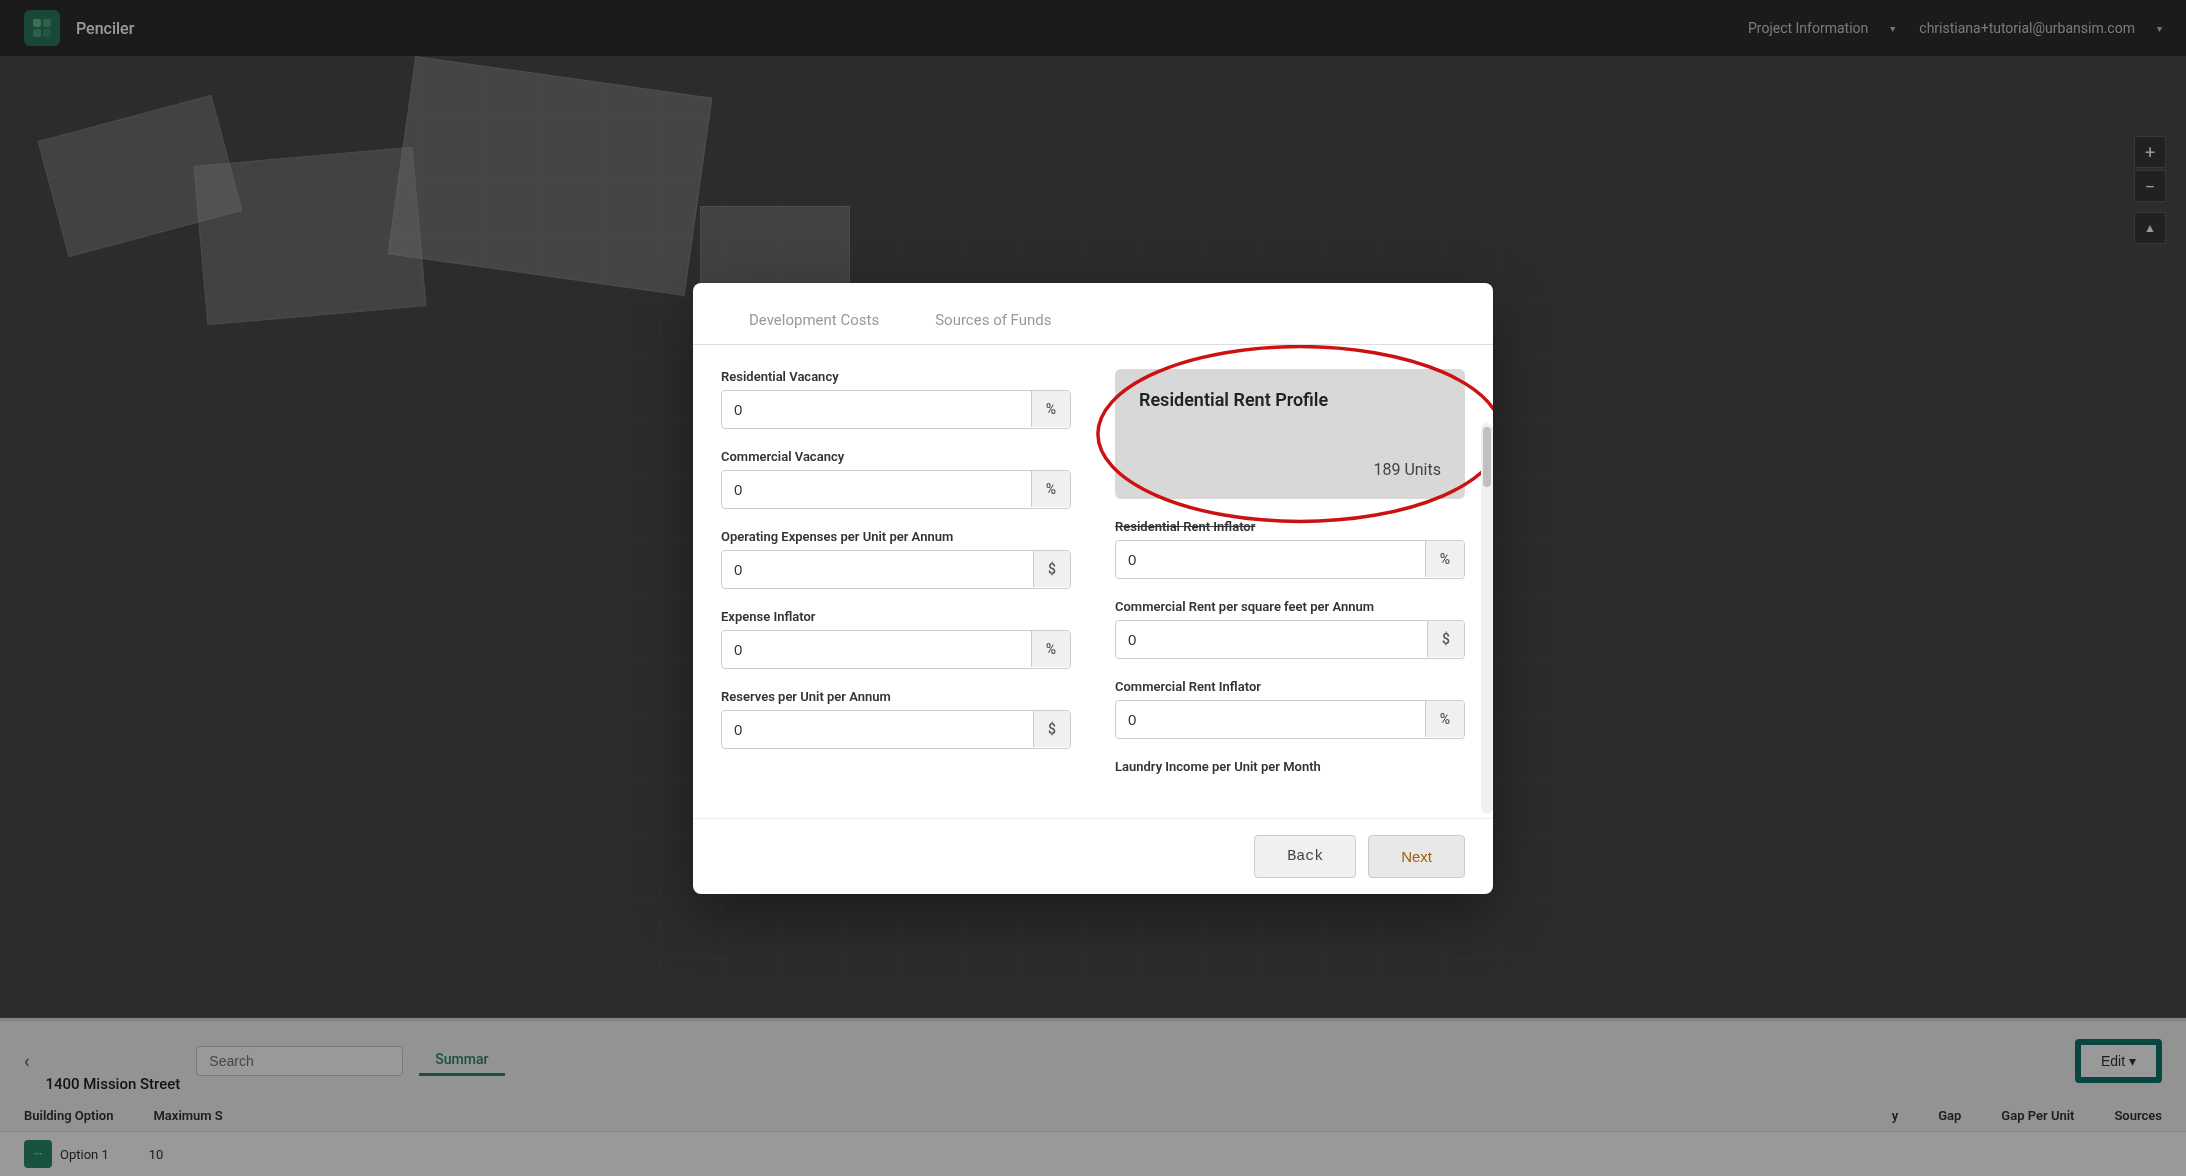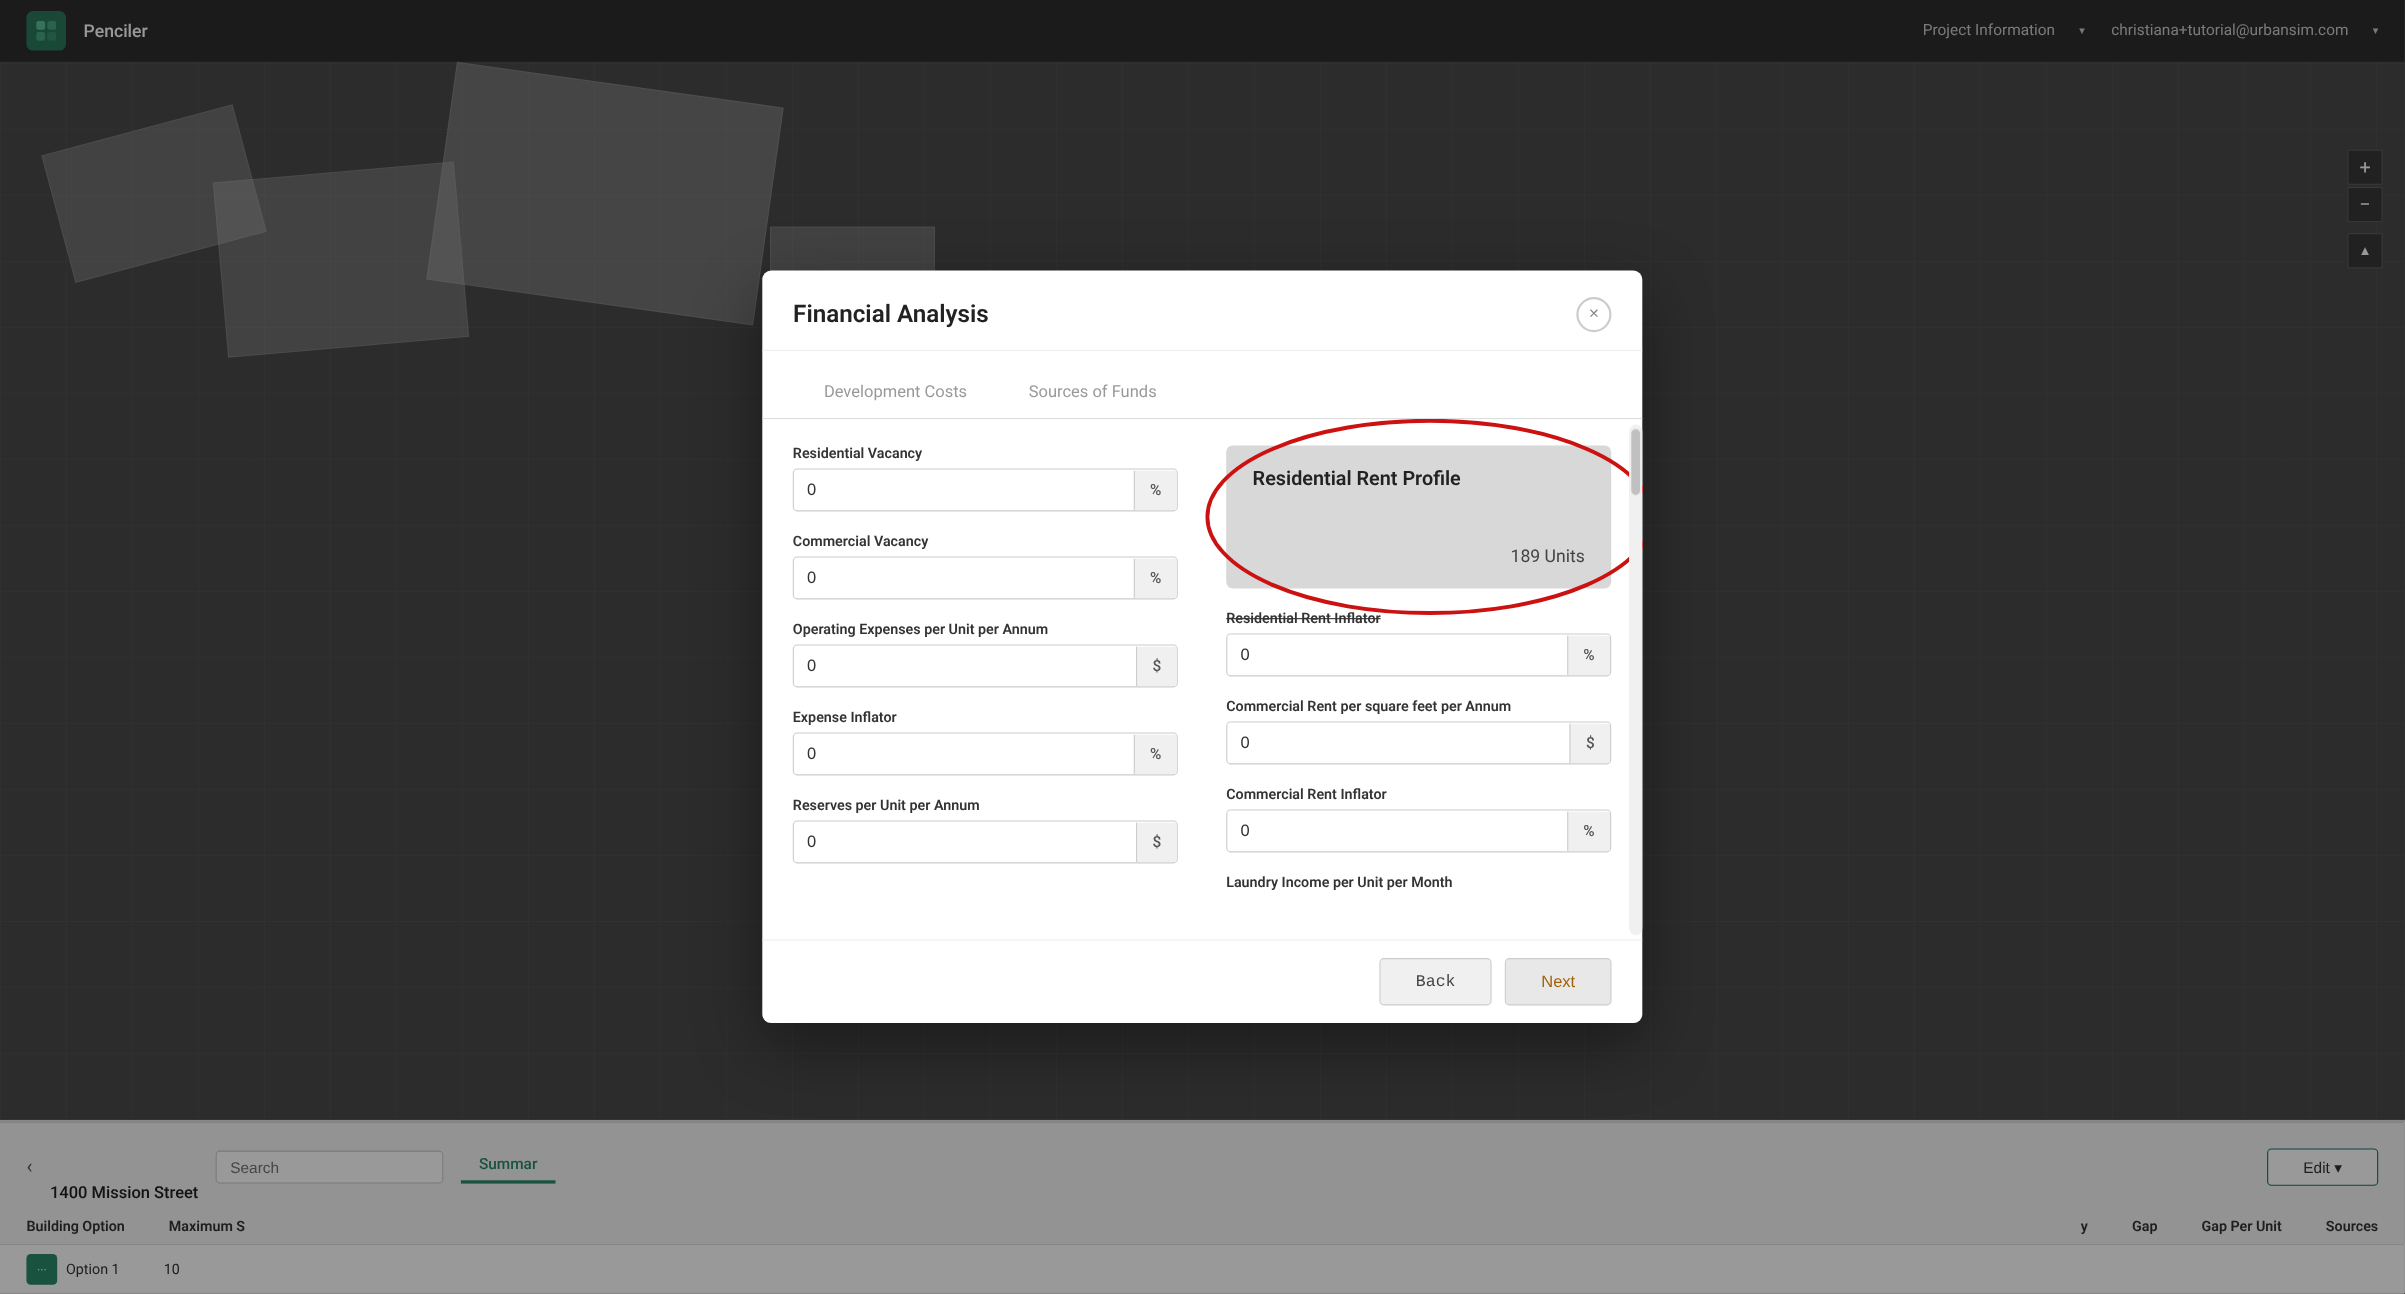--- a/index.html
+++ b/index.html
@@ -117,23 +117,23 @@
     .bottom-tab {
       padding: 6px 16px;
       border-bottom: 3px solid #2a8a6a;
       color: #2a8a6a;
       font-size: 14px;
       font-weight: 500;
       cursor: pointer;
     }
     .bottom-spacer { flex: 1; }
     .bottom-edit-btn {
-      padding: 8px 32px;
+      padding: 8px 20px;
       background: white;
-      border: 1px solid #0f766e;
+      border: 6px solid #0f766e;
       border-radius: 4px;
       font-size: 14px;
       cursor: pointer;
       color: #333;
     }
     .table-header {
       font-size: 13px;
       font-weight: 600;
       color: #333;
     }
@@ -444,26 +444,20 @@
         <span class="table-cell">Option 1</span>
       </div>
       <span class="table-cell">10</span>
     </div>
   </div>
 </div>
 
 <div class="modal-overlay">
   <div class="modal">
 
-    <div class="modal-header">
-      <span class="modal-title">Financial Analysis</span>
-      <button class="modal-close">
-        <span>×</span>
-      </button>
-    </div>
 
     <div class="modal-tabs">
       <div class="modal-tab inactive">
         <span>Development Costs</span>
       </div>
       <div class="modal-tab inactive">
         <span>Sources of Funds</span>
       </div>
     </div>
 

